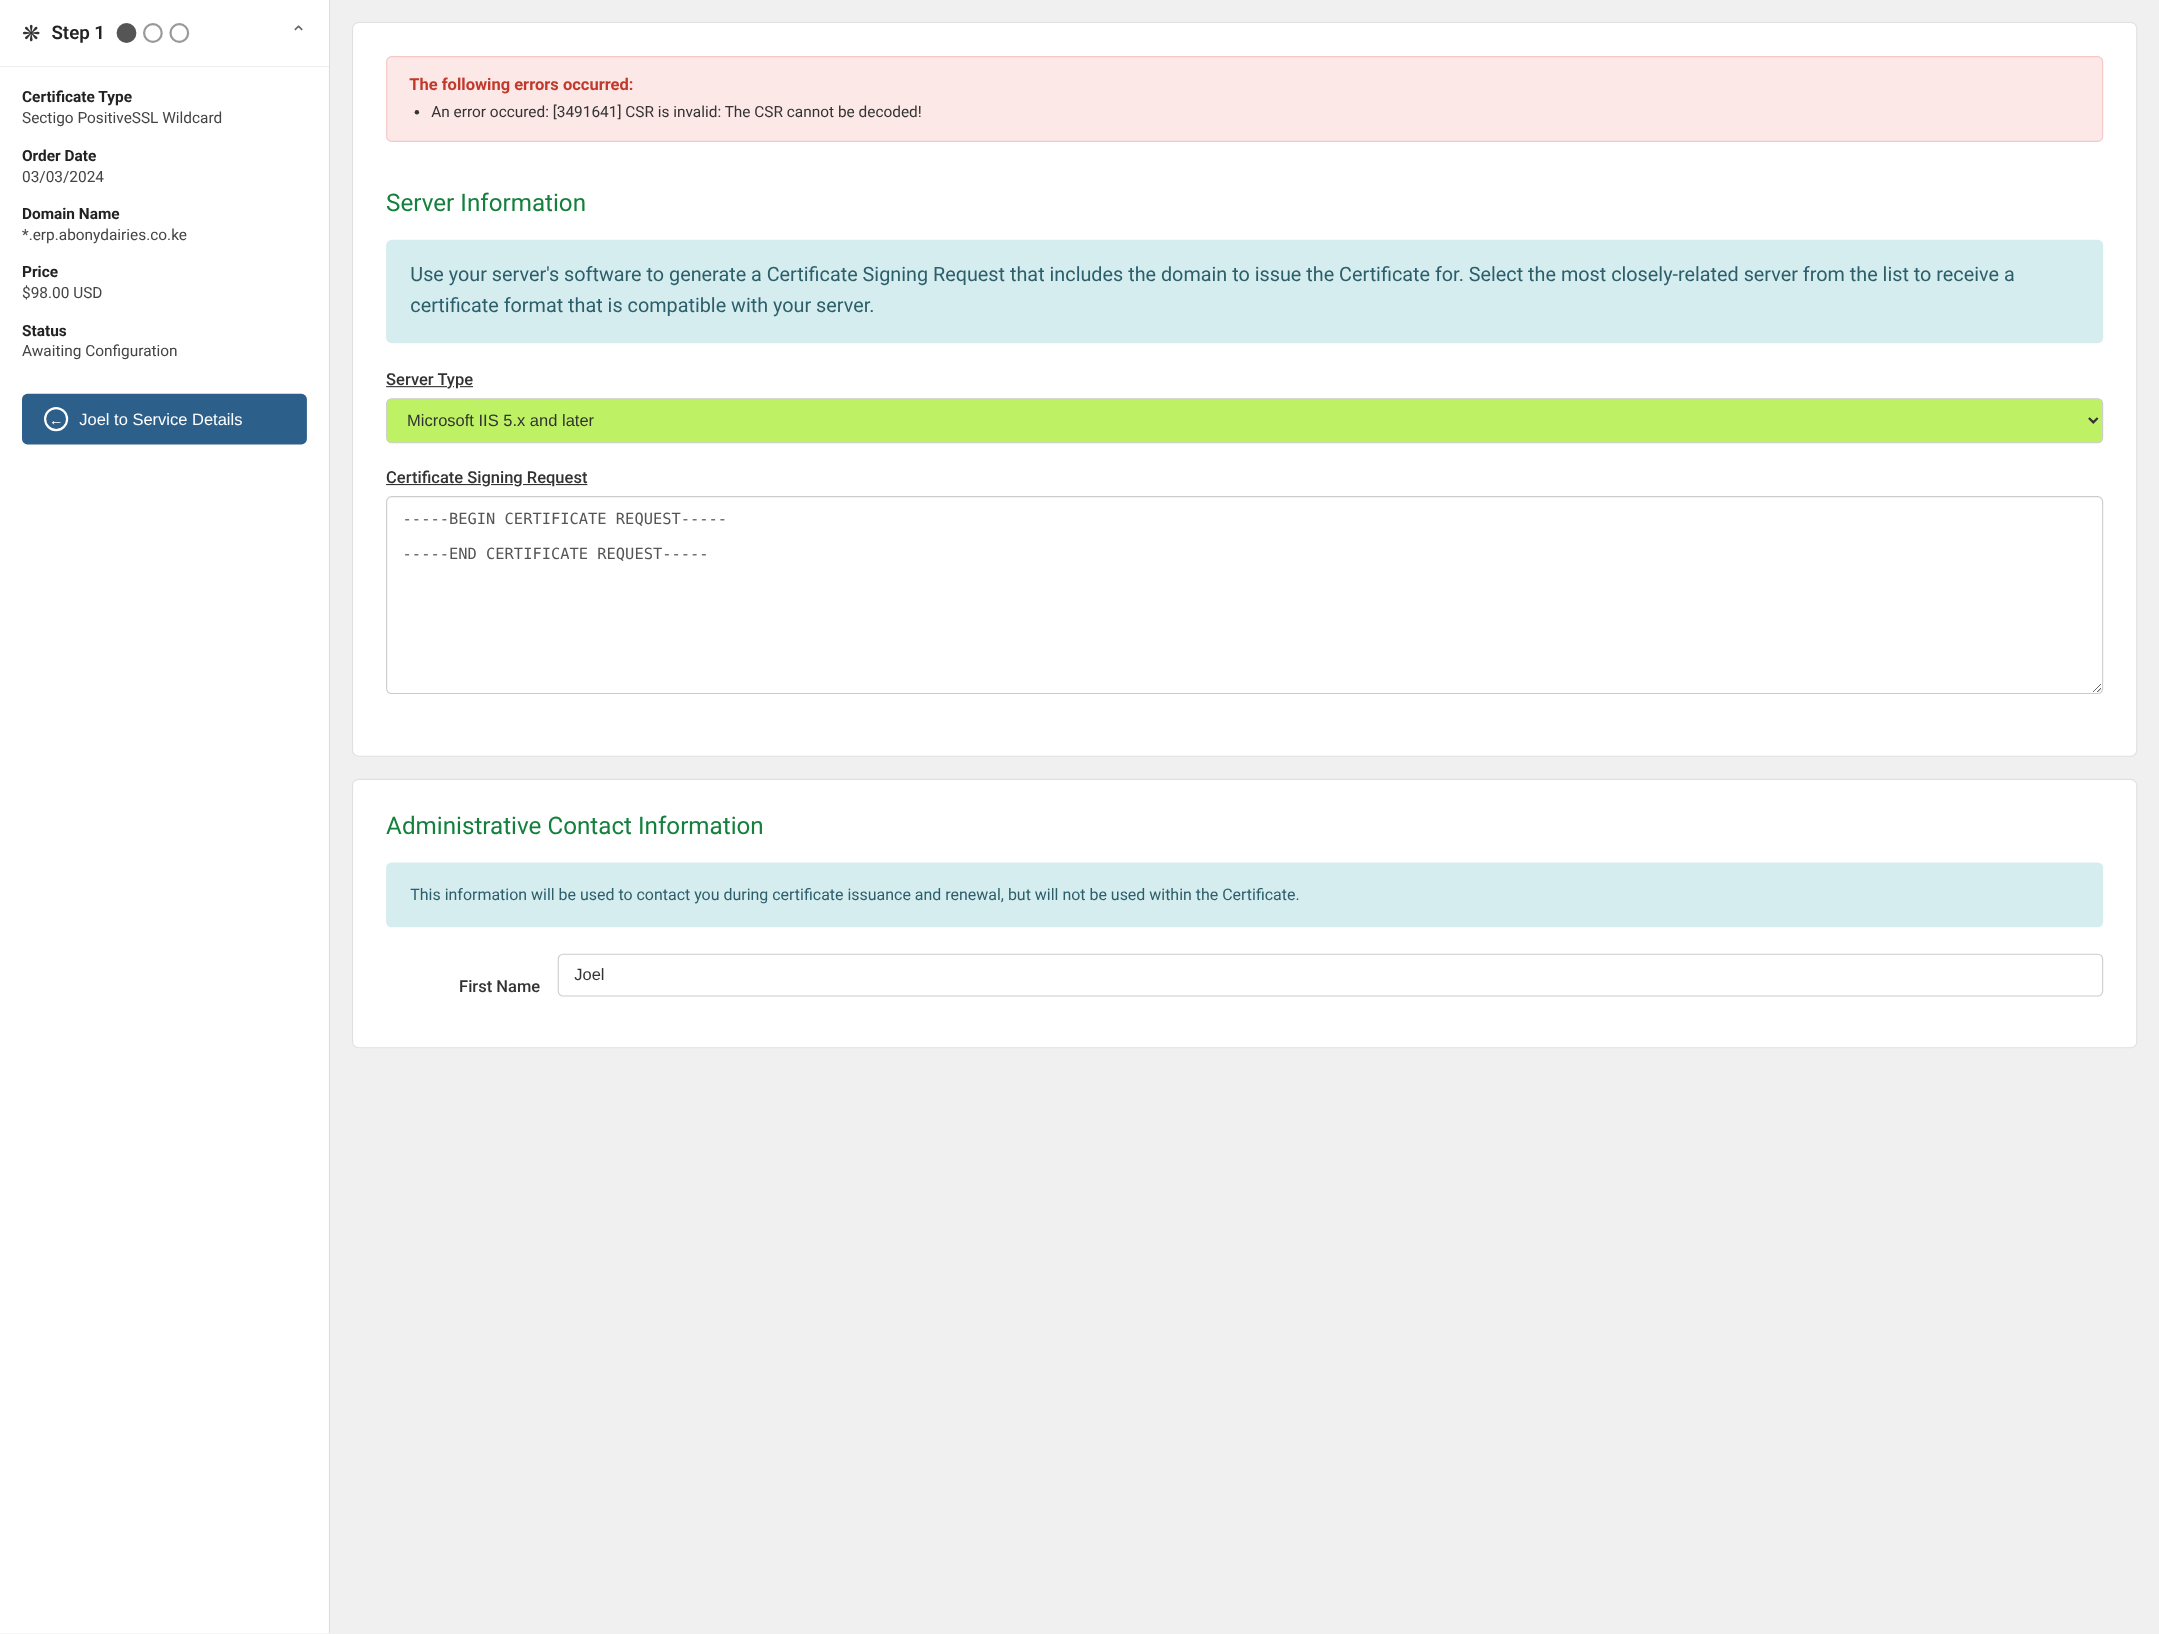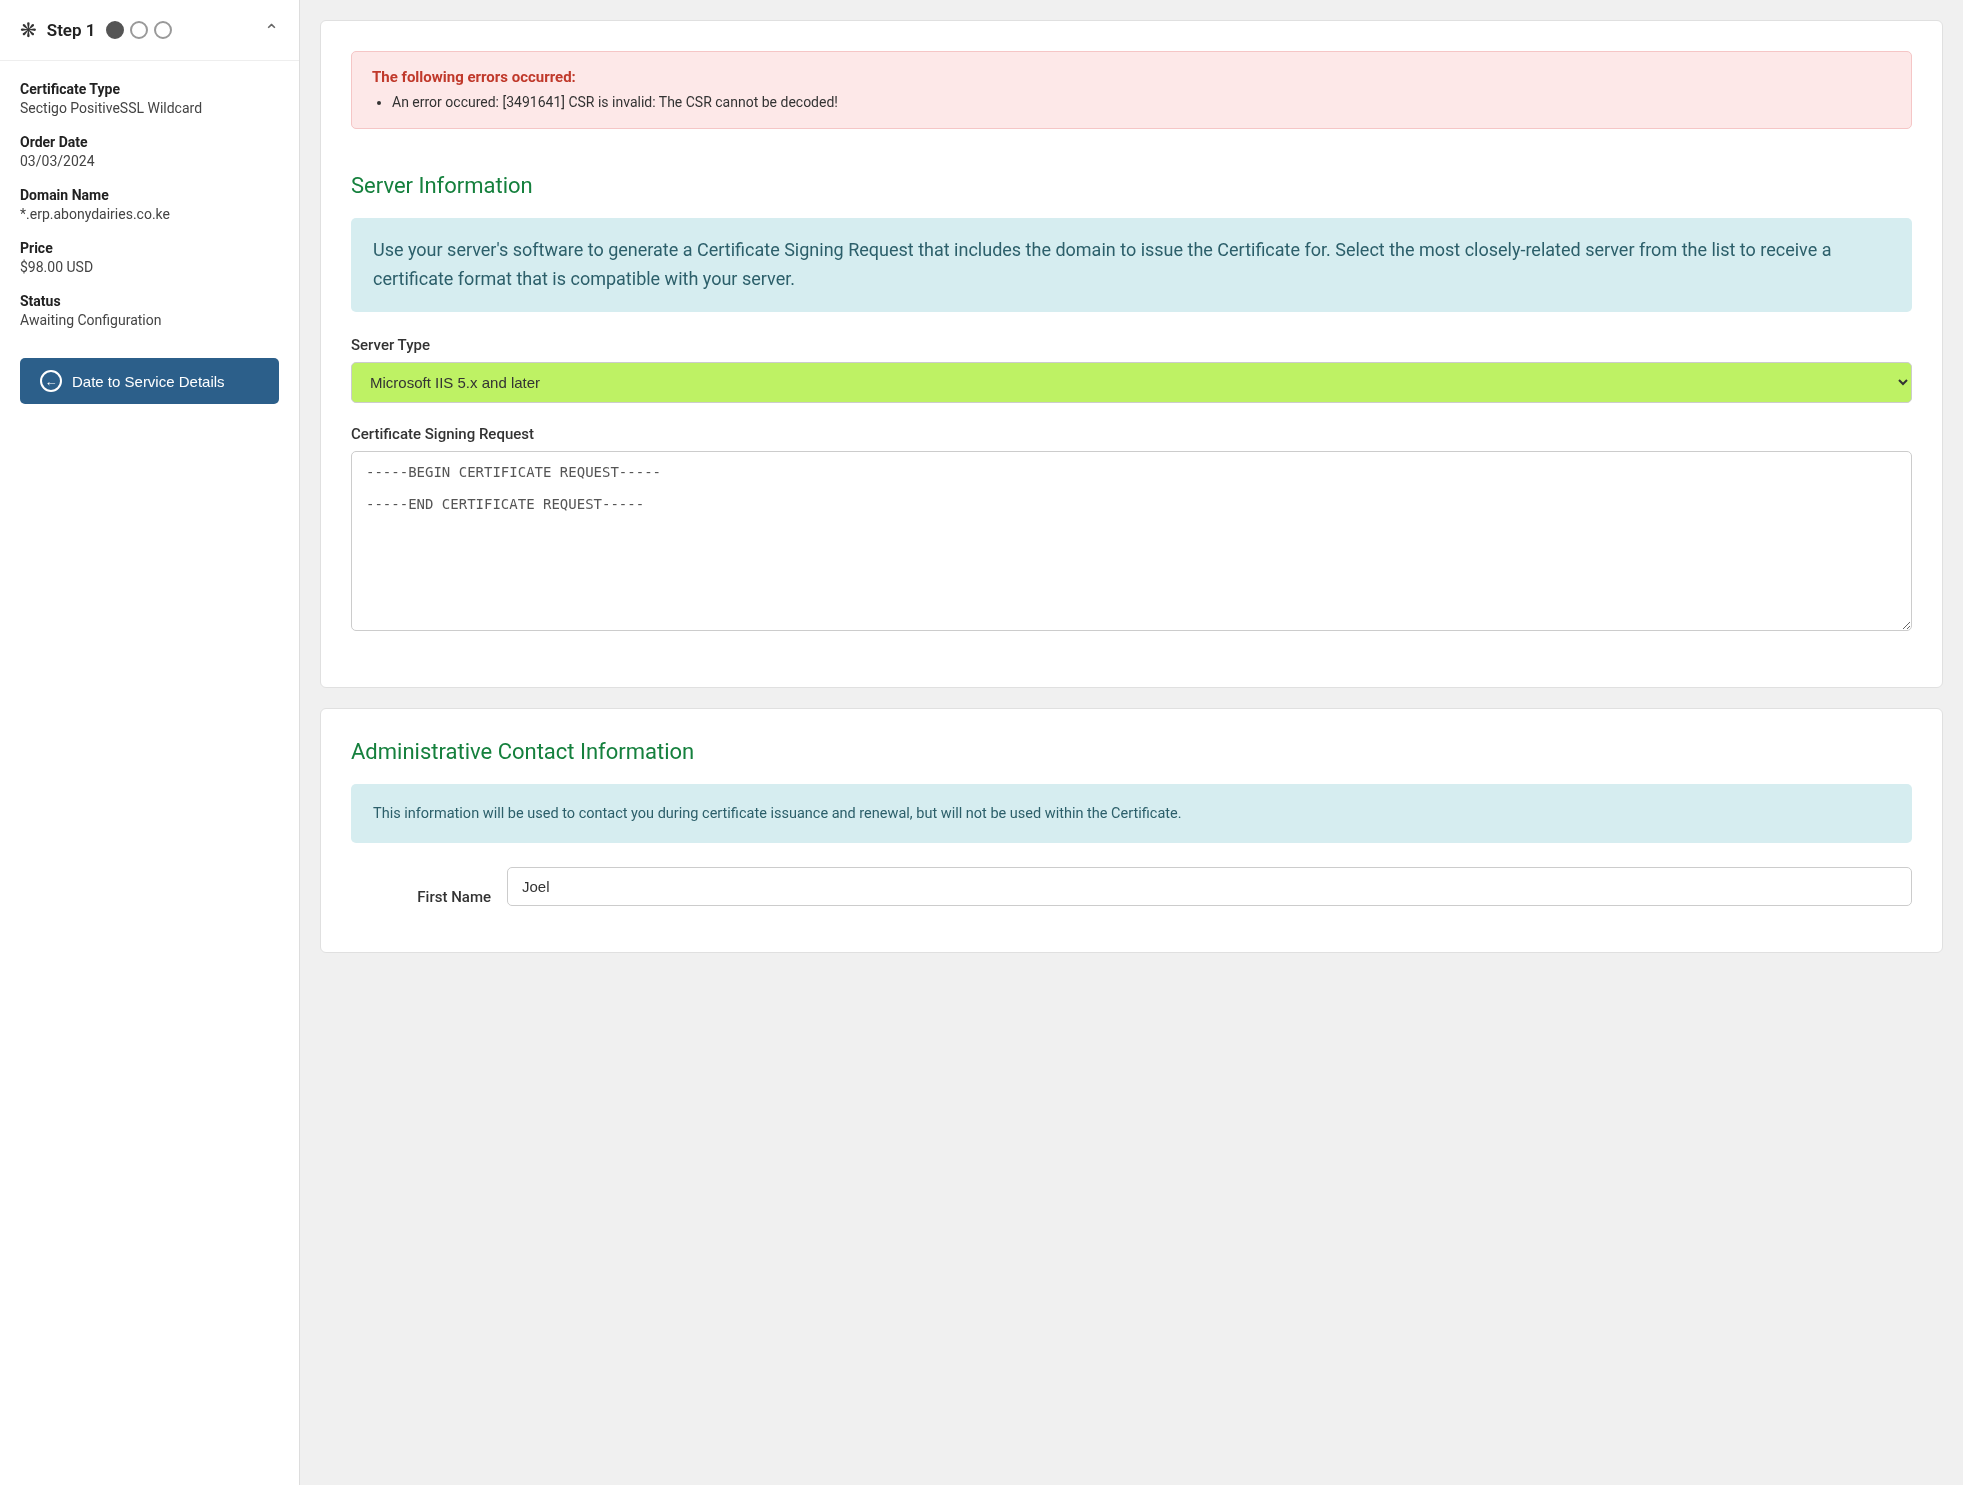--- a/index.html
+++ b/index.html
@@ -177,20 +177,21 @@
       padding: 18px 22px;
       color: #2c5f6a;
       font-size: 18px;
       line-height: 1.6;
       margin-bottom: 24px;
     }
 
     
     .form-group {
       margin-bottom: 22px;
+      text-decoration: underline;
     }
 
     .form-label {
       font-size: 15px;
       font-weight: 500;
       color: #333;
       margin-bottom: 8px;
       display: block;
     }
 
@@ -296,21 +297,21 @@
       <div class="detail-value">$98.00 USD</div>
     </div>
     <div class="detail-item">
       <div class="detail-label">Status</div>
       <div class="detail-value">Awaiting Configuration</div>
     </div>
   </div>
 
   <button class="back-btn">
     <div class="back-arrow-circle">←</div>
-    <span>Date to Service Details</span>
+    <span>Joel to Service Details</span>
   </button>
 </div>
 
 <div class="main-content">
 
   <div class="content-section">
 
     <div class="error-box">
       <div class="error-title">The following errors occurred:</div>
       <ul class="error-list">

